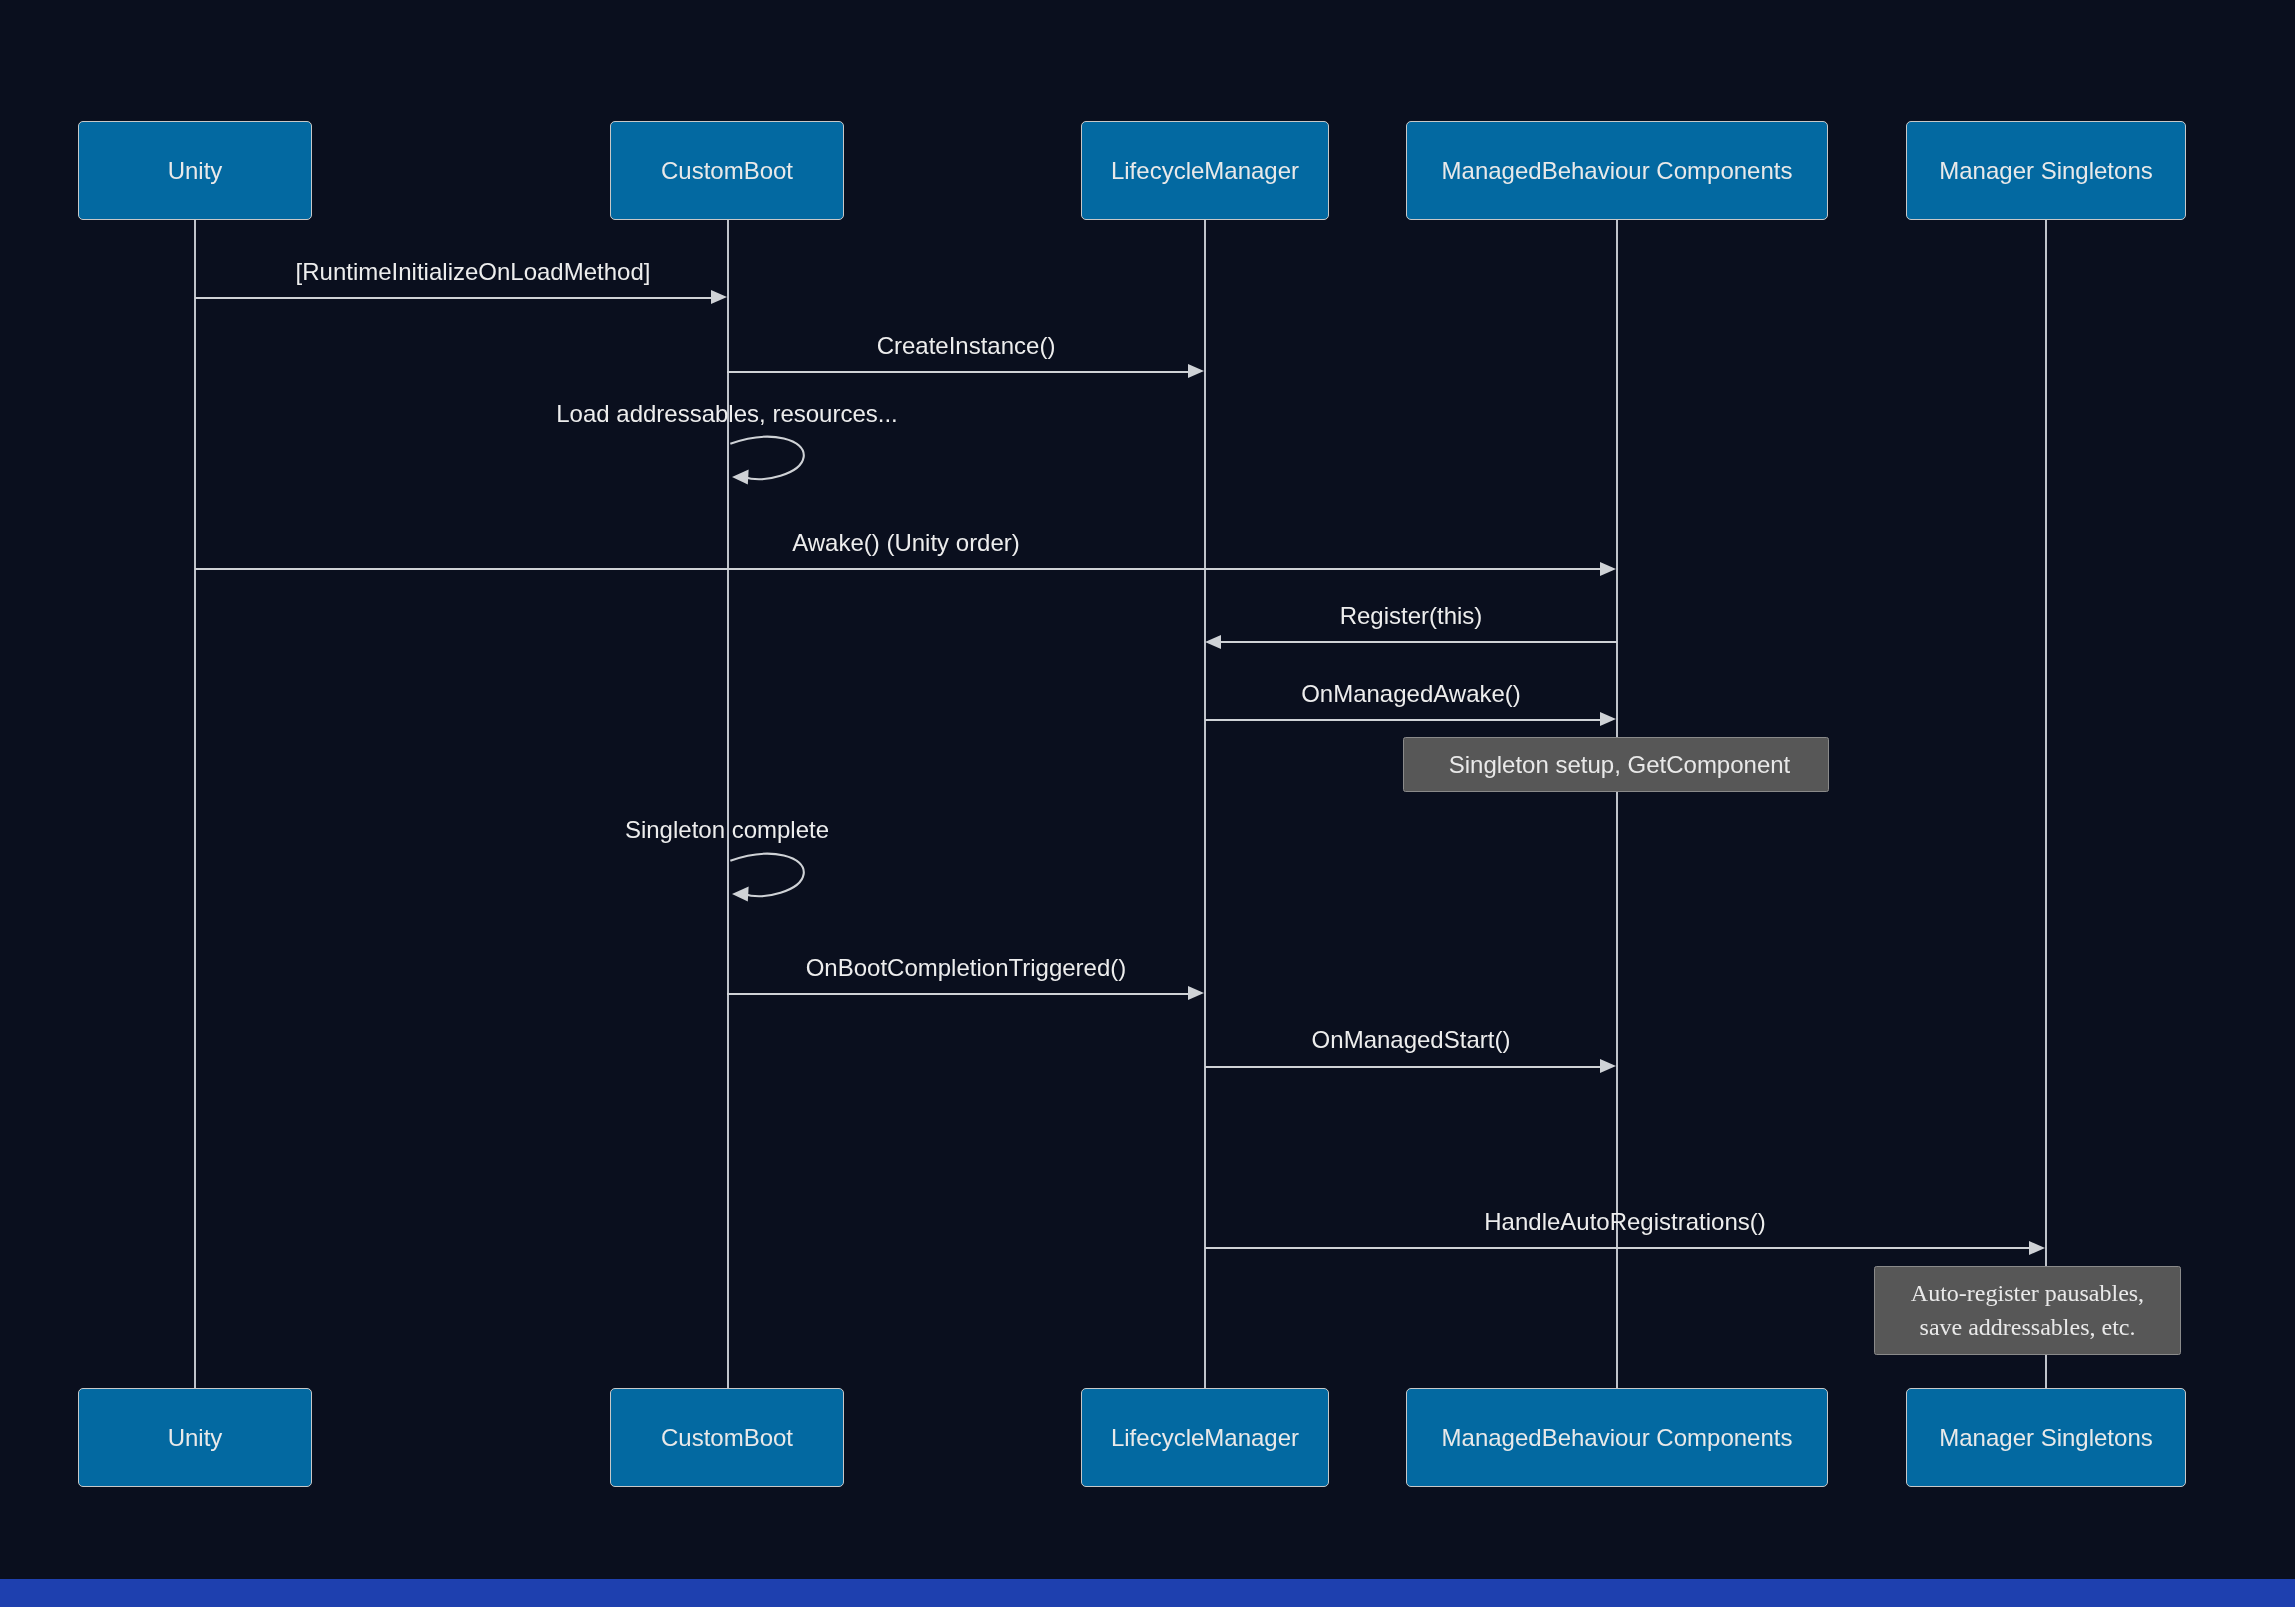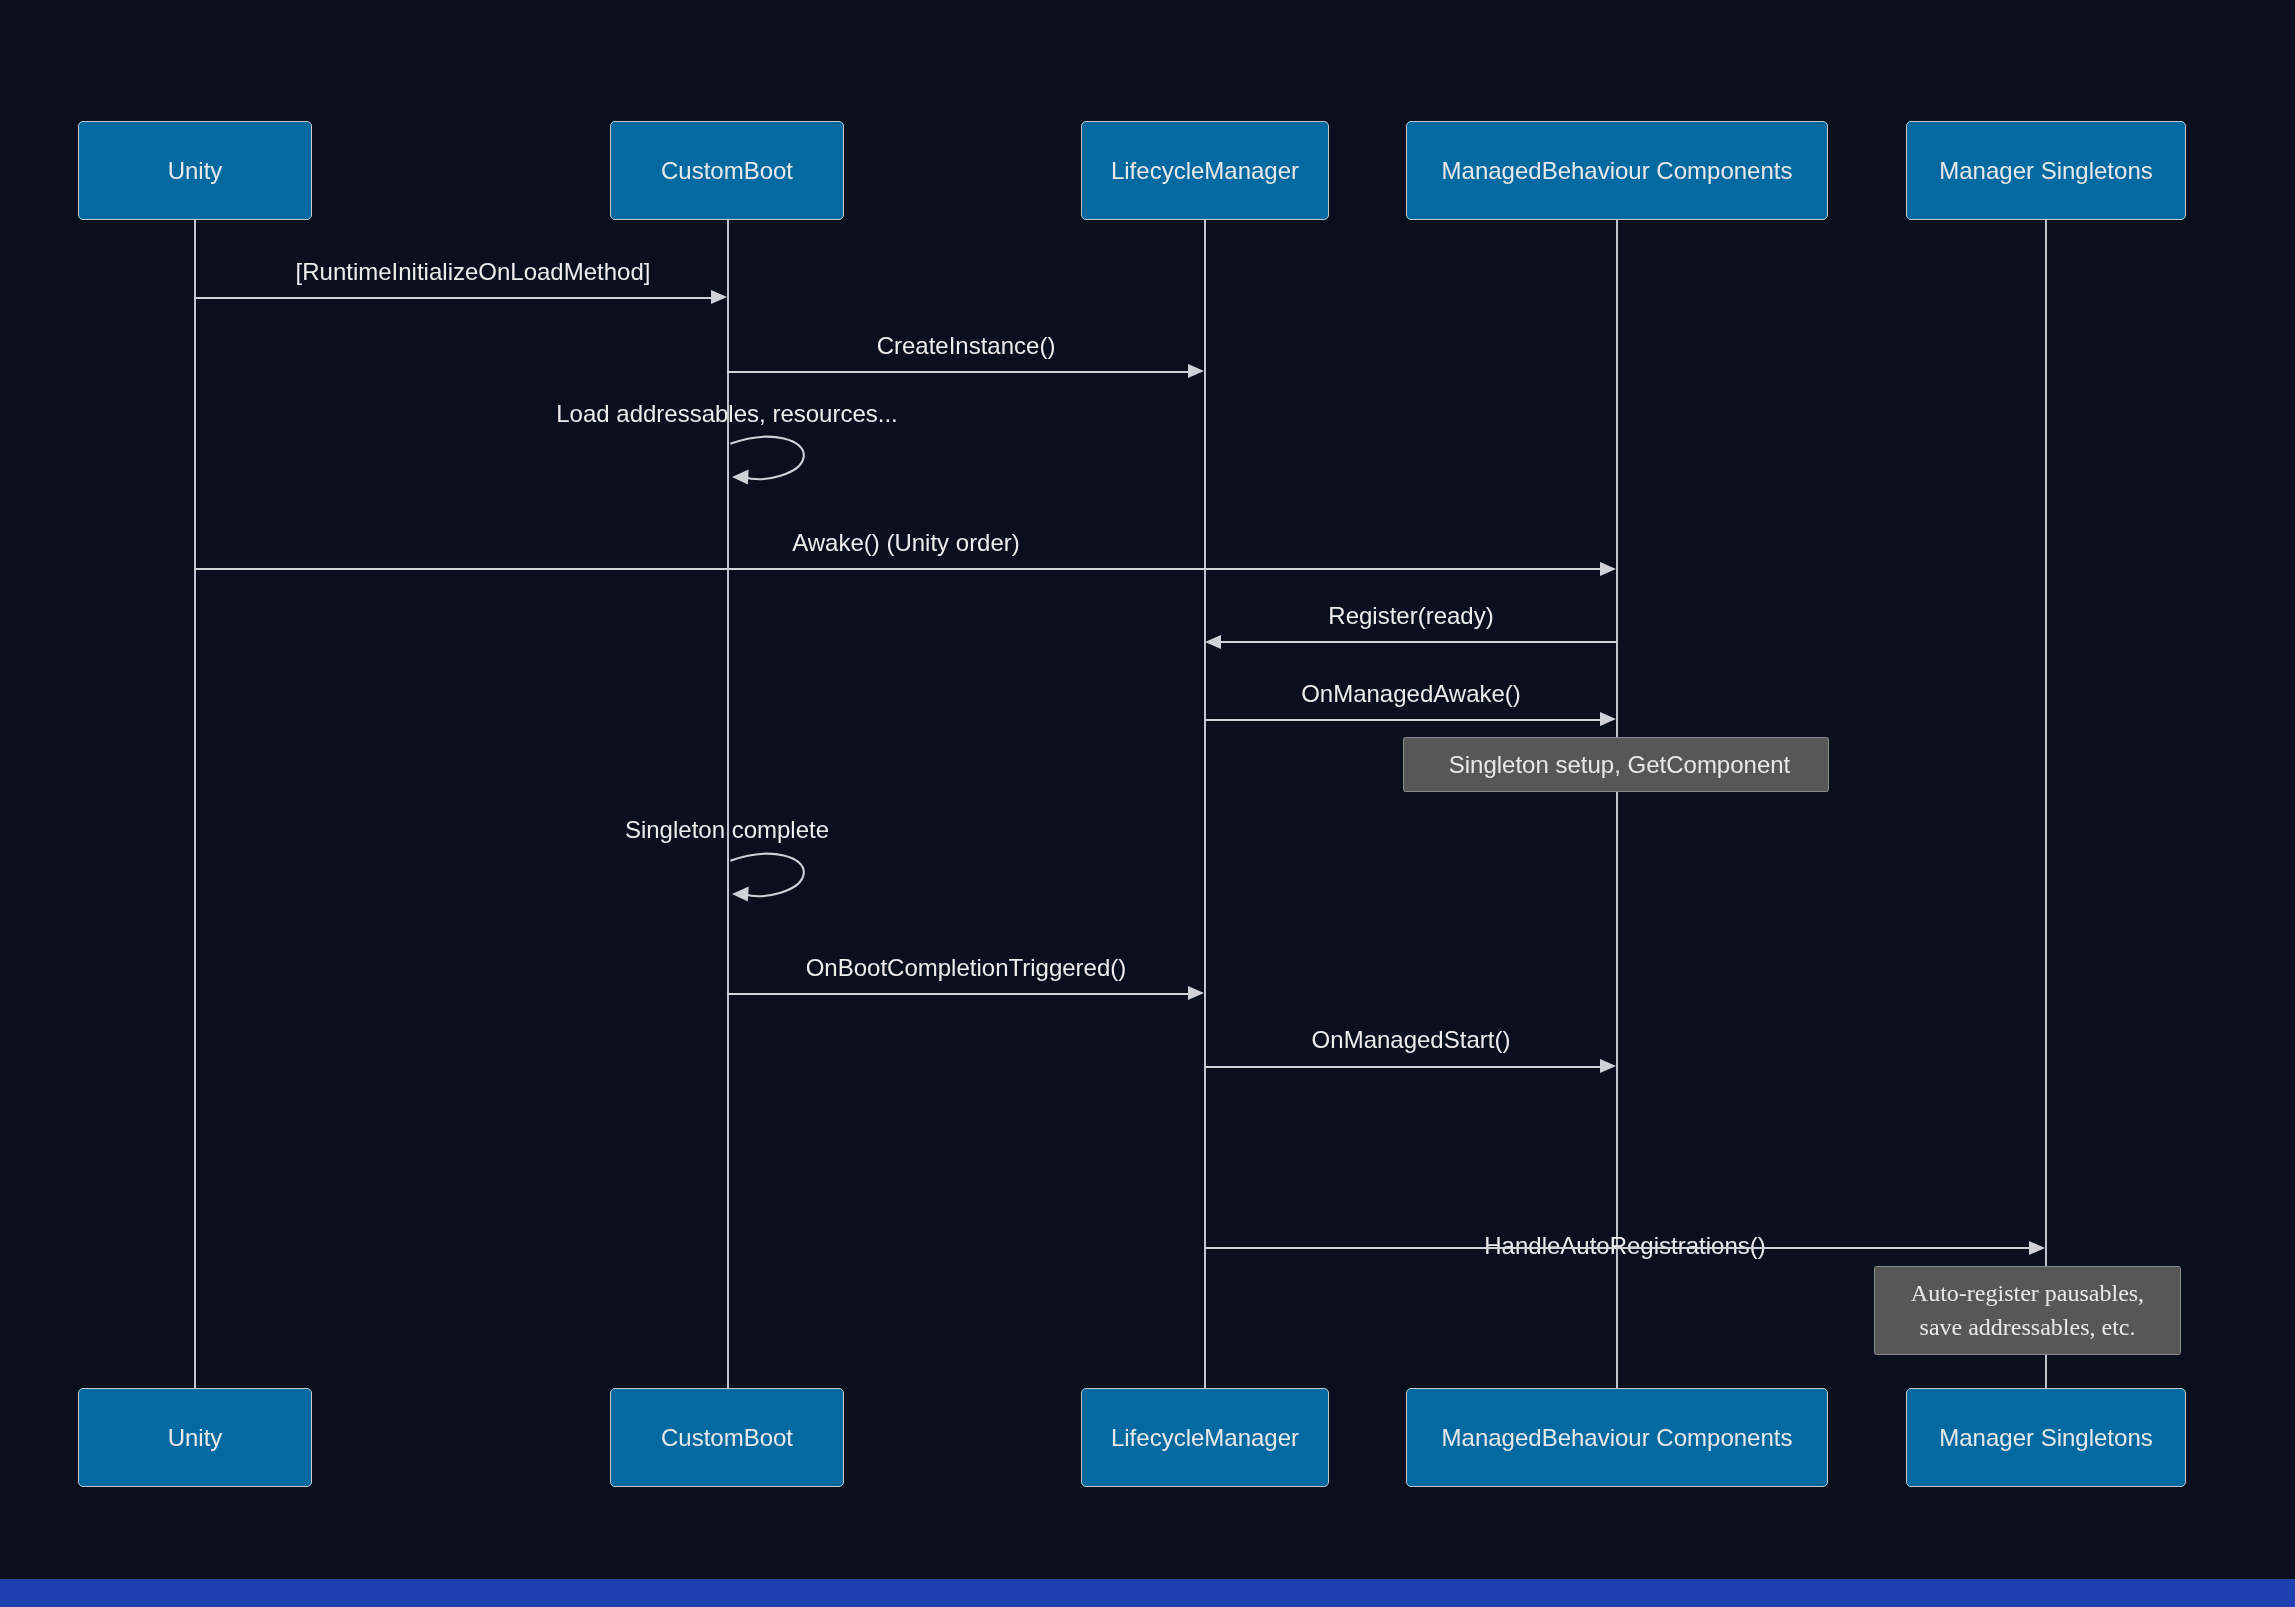--- a/index.html
+++ b/index.html
@@ -123,21 +123,21 @@
   <div class="msg-label" style="left:727px; top:400px;">Load addressables, resources...</div>
   <svg class="self-loop" style="left:727px; top:435px;" width="100" height="59" viewBox="0 0 120 70">
     <path d="M 4 10 C 55 -8, 95 6, 92 26 C 89 46, 45 58, 20 50" stroke="#cfd2d6" stroke-width="2.5" fill="none"></path>
     <polygon points="6,50 26,41 25,59" fill="#cfd2d6"></polygon>
   </svg>
 
   <div class="msg-label" style="left:906px; top:529px;">Awake() (Unity order)</div>
   <div class="msg-line" style="left:195px; top:568px; width:1406px;"></div>
   <div class="arrow-right" style="left:1600px; top:562px;"></div>
 
-  <div class="msg-label" style="left:1411px; top:602px;">Register(ready)</div>
+  <div class="msg-label" style="left:1411px; top:602px;">Register(this)</div>
   <div class="msg-line" style="left:1220px; top:641px; width:397px;"></div>
   <div class="arrow-left" style="left:1205px; top:635px;"></div>
 
   <div class="msg-label" style="left:1411px; top:680px;">OnManagedAwake()</div>
   <div class="msg-line" style="left:1205px; top:719px; width:397px;"></div>
   <div class="arrow-right" style="left:1600px; top:712px;"></div>
 
   <div class="note" style="left:1403px; top:737px; width:426px; height:55px;padding-left:7px;">
     <span>Singleton setup, GetComponent</span>
   </div>
@@ -150,21 +150,21 @@
 
   <div class="msg-label" style="left:966px; top:954px;">OnBootCompletionTriggered()</div>
   <div class="msg-line" style="left:727px; top:993px; width:462px;"></div>
   <div class="arrow-right" style="left:1188px; top:986px;"></div>
 
   <div class="msg-label" style="left:1411px; top:1026px;">OnManagedStart()</div>
   <div class="msg-line" style="left:1205px; top:1066px; width:397px;"></div>
   <div class="arrow-right" style="left:1600px; top:1059px;"></div>
 
 
-  <div class="msg-label" style="left:1625px; top:1208px;margin-top:24px;">HandleAutoRegistrations()</div>
+  <div class="msg-label" style="left:1625px; top:1208px;">HandleAutoRegistrations()</div>
   <div class="msg-line" style="left:1205px; top:1247px; width:826px;"></div>
   <div class="arrow-right" style="left:2029px; top:1241px;"></div>
 
   <div class="note" style="left:1874px; top:1266px; width:307px; height:89px;font-family:Liberation Serif, serif;">
     <span>Auto-register pausables,</span>
     <span>save addressables, etc.</span>
   </div>
 
   <div class="actor-box" style="left:78px; top:1388px; width:234px;">
       <span>Unity</span>

